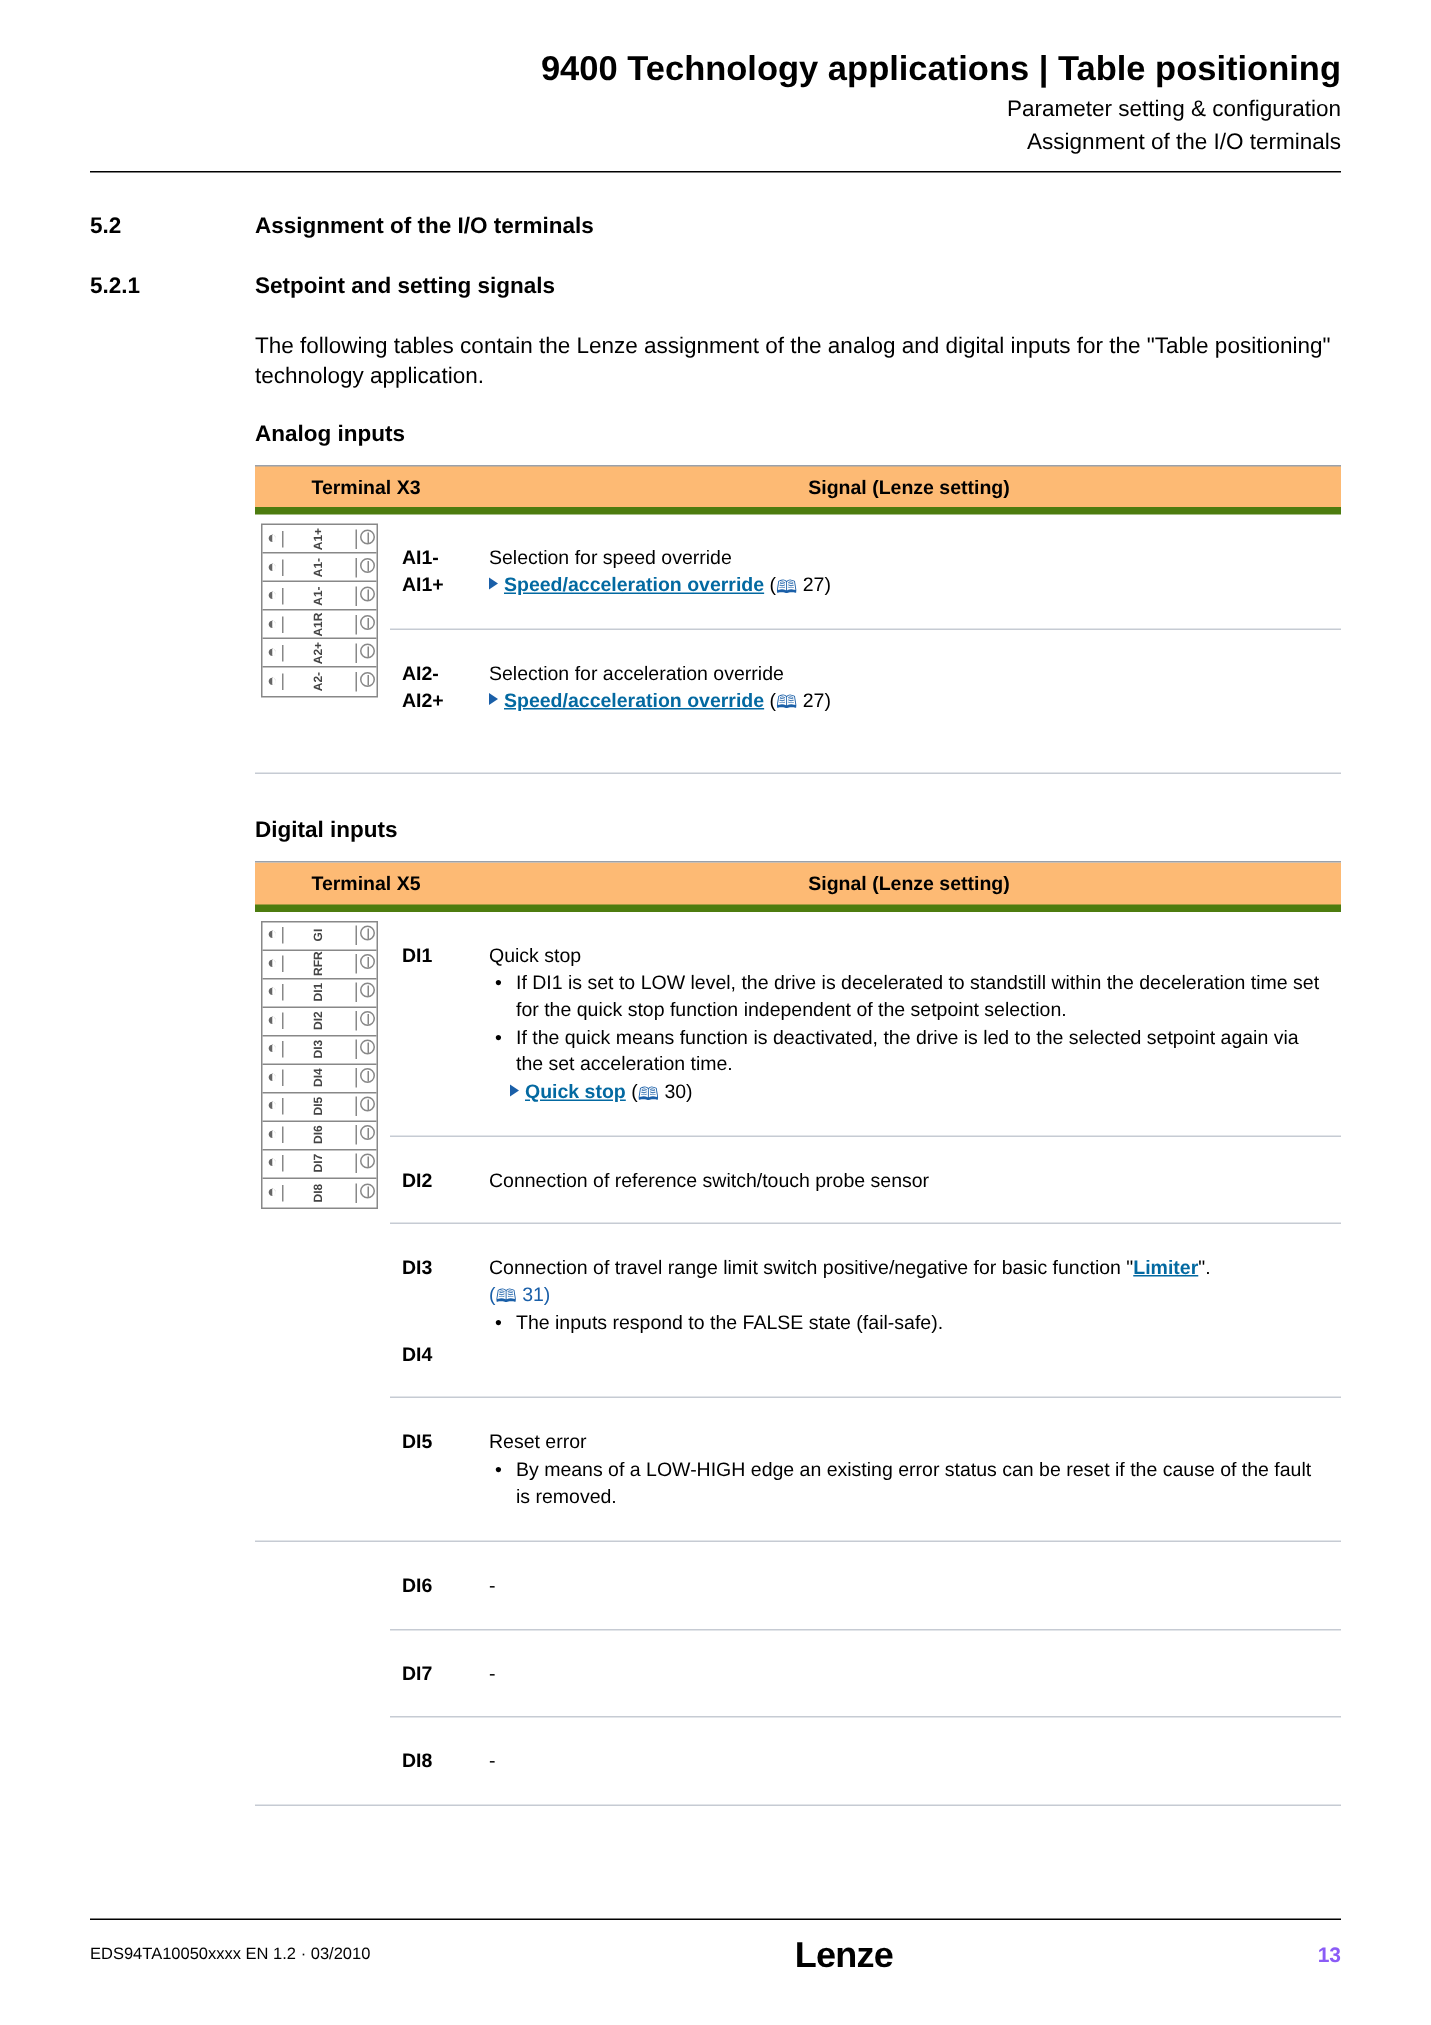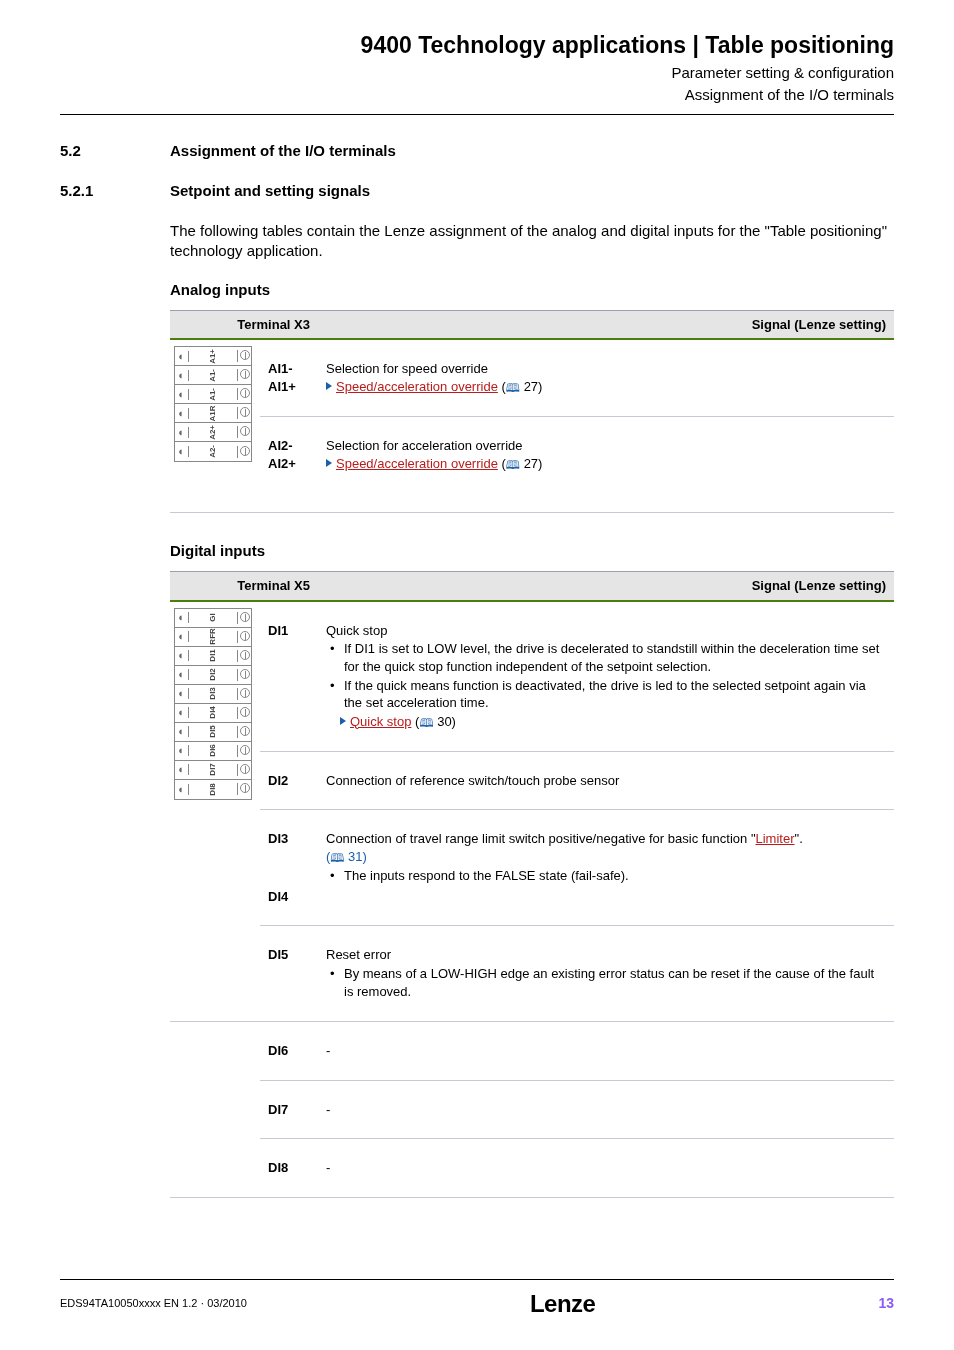--- a/index.html
+++ b/index.html
@@ -60,46 +60,46 @@
     margin-bottom: 10px;
     margin-top: 6px;
   }
   table.term {
     width: 100%;
     border-collapse: collapse;
     font-size: 13px;
     margin-bottom: 28px;
   }
   table.term thead th {
-    background: #e5e5e5;
-    text-align: right;
+    background: #fdba74;
+    text-align: center;
     padding: 5px 8px;
     font-weight: bold;
-    border-bottom: 2px solid #4d7c0f;
+    border-bottom: 5px solid #4d7c0f;
     border-top: 1px solid #9aa1ab;
   }
   table.term td {
     padding: 20px 8px;
     vertical-align: top;
     border-top: 1px solid #c6cbd3;
     border-bottom: 1px solid #c6cbd3;
   }
   table.term td.img-cell {
     width: 90px;
     padding: 6px 4px;
     border-top: 1px solid #c6cbd3;
     border-bottom: 1px solid #c6cbd3;
     border-right: none;
   }
   table.term td.id-cell {
     width: 58px;
     font-weight: bold;
     white-space: nowrap;
   }
-  a.link { color: #b91c1c; text-decoration: underline; }
+  a.link { color: #0369a1; text-decoration: underline; font-weight: bold; }
   .triangle {
     display: inline-block;
     width: 0; height: 0;
     border-top: 4px solid transparent;
     border-bottom: 4px solid transparent;
     border-left: 6px solid #1a5fa8;
     margin-right: 4px;
     vertical-align: 1px;
   }
   ul.bul {

